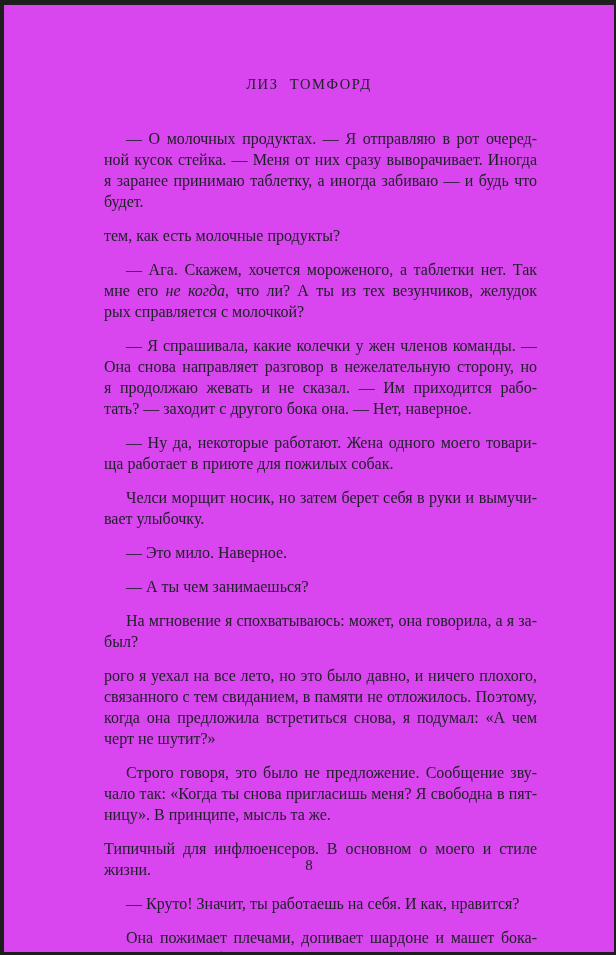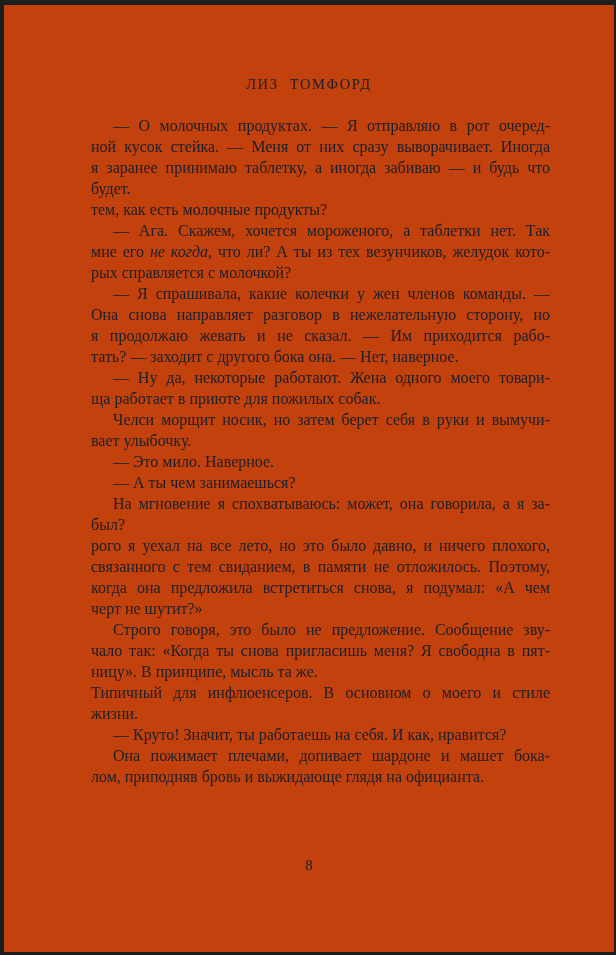--- a/index.html
+++ b/index.html
@@ -5,21 +5,21 @@
   html, body {
     margin: 0;
     padding: 0;
     background: #ffffff;
   }
   .page {
     position: relative;
     width: 616px;
     height: 955px;
     box-sizing: border-box;
-    background: #c2410c;
+    background: #d946ef;
     border-top: 5px solid #1e1e1e;
     border-left: 4px solid #1e1e1e;
     border-right: 2px solid #1e1e1e;
     border-bottom: 3px solid #1e1e1e;
     font-family: "Liberation Serif", "DejaVu Serif", serif;
     color: #20202a;
     overflow: hidden;
   }
   .running-header {
     position: absolute;
@@ -30,21 +30,21 @@
     font-size: 14.5px;
     letter-spacing: 1.6px;
     word-spacing: 6px;
   }
   .text-block {
     position: absolute;
     top: 110px;
     left: 87px;
     width: 459px;
   }
-  .para { margin: 0; padding: 0; }
+  .para { margin: 13px; padding: 0; }
   .line {
     font-size: 16px;
     line-height: 21px;
     height: 21px;
     overflow: hidden;
     text-align: justify;
     text-align-last: justify;
     white-space: normal;
   }
   .line.first { text-indent: 22px; }

